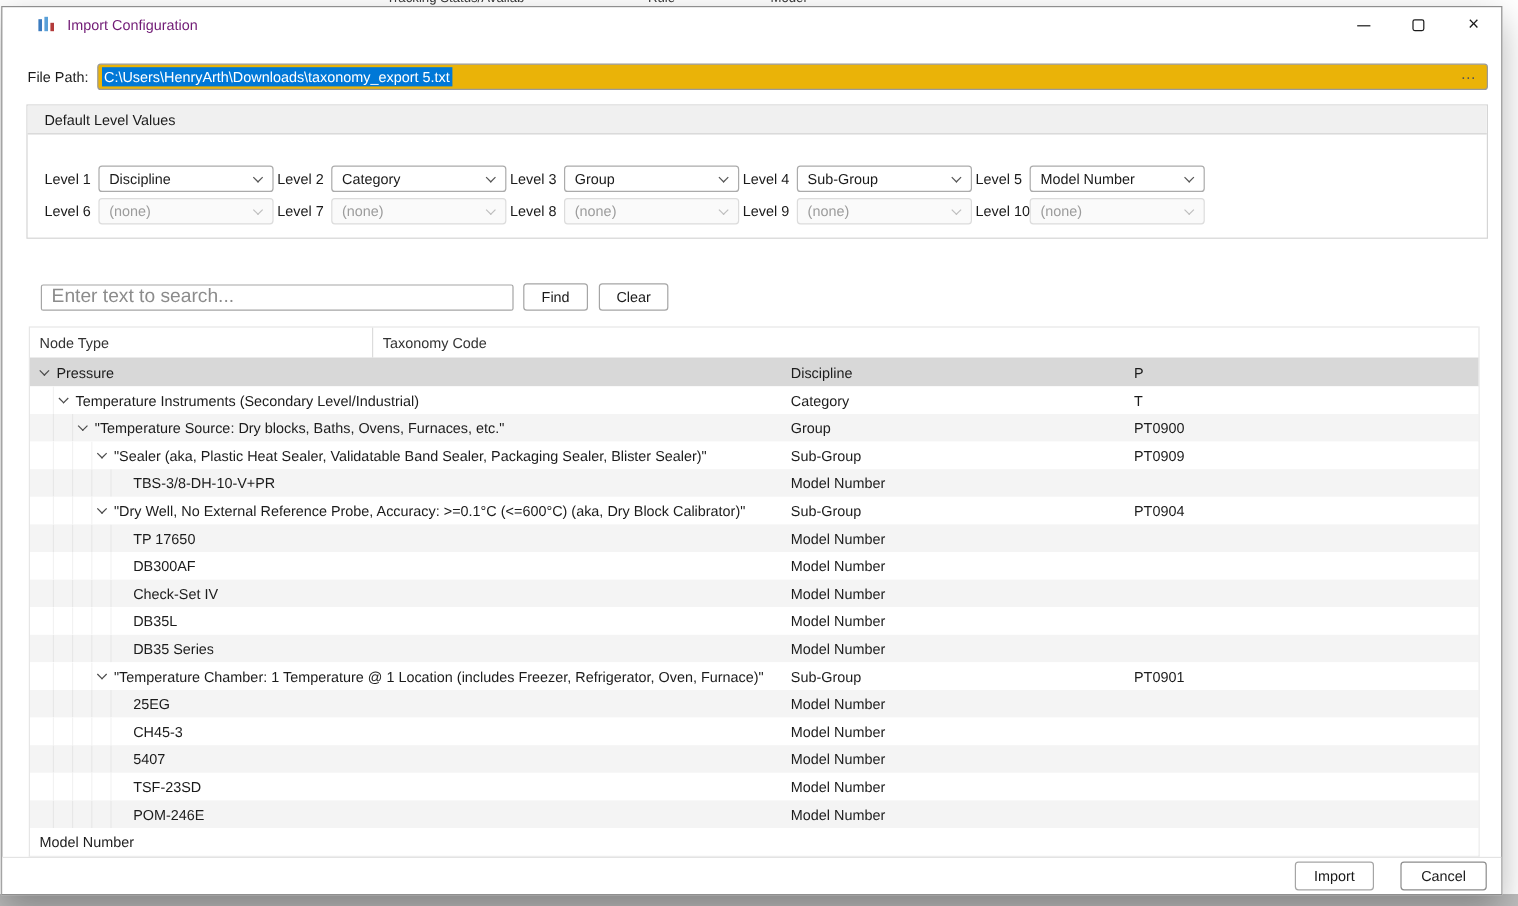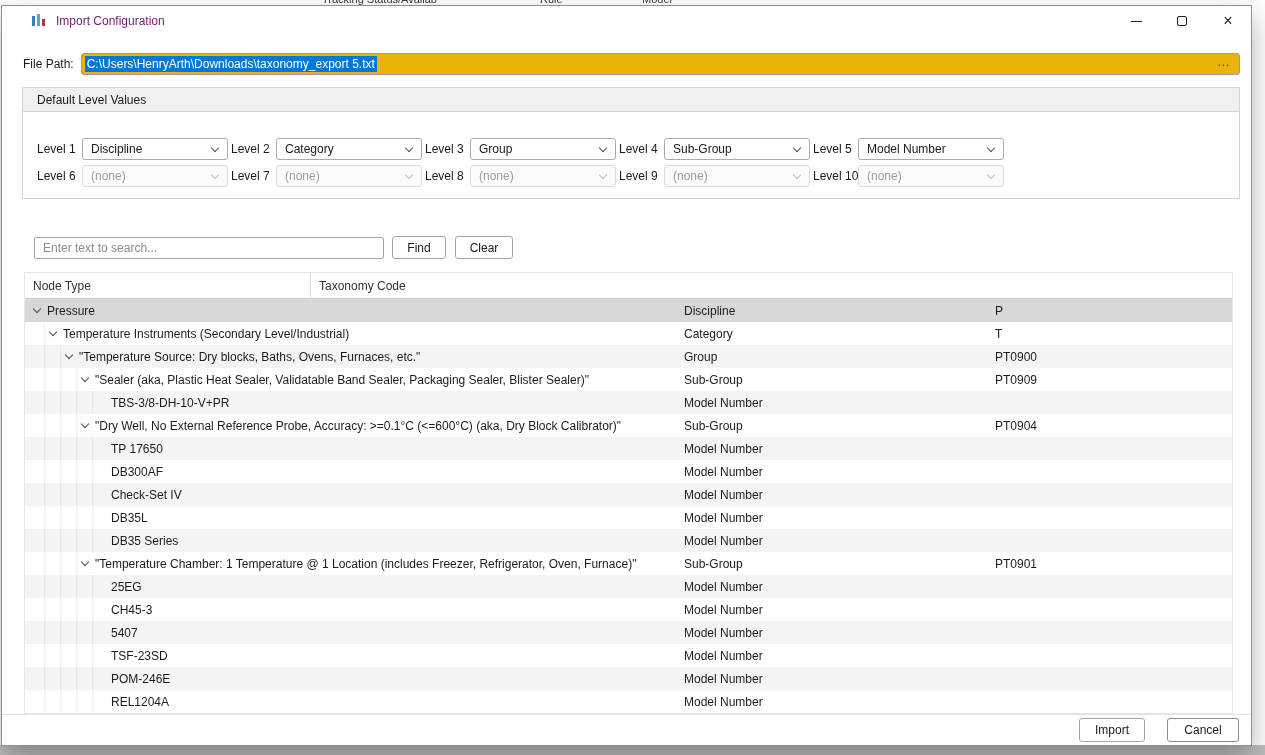--- a/index.html
+++ b/index.html
@@ -74,39 +74,39 @@
     border-right: 1.3px solid #555; border-bottom: 1.3px solid #555;
     transform: rotate(45deg);
   }
   .combo.disabled { background: #fafafa; border-color: #dcdcdc; }
   .combo.disabled .combo-value { color: #9c9c9c; }
   .combo.disabled .combo-arrow { border-color: #bdbdbd; }
 
   
   .search-row { margin: 37px 0 0 32px; display: flex; align-items: center; }
   .search-input {
-    width: 350px; height: 22px; border: 1px solid #a5a5a5; border-radius: 2px;
-    font-size: 12px; font-family: inherit; padding: 0 8px; color: #1a1a1a; outline: none;
+    width: 394px; height: 22px; border: 1px solid #a5a5a5; border-radius: 2px;
+    font-size: 16px; font-family: inherit; padding: 0 8px; color: #1a1a1a; outline: none;
   }
   .search-input::placeholder { color: #8c8c8c; }
   .btn {
     height: 23px; border: 1px solid #a5a5a5; border-radius: 3px; background: #fff;
     font-size: 12px; font-family: inherit; color: #1a1a1a; cursor: pointer;
   }
   .btn-find { width: 54px; margin-left: 8px; }
   .btn-clear { width: 58px; margin-left: 9px; }
 
   
   .grid { margin: 13px 20px 0 22px; width: 1209px; border-left: 1px solid #e6e6e6; border-right: 1px solid #e6e6e6; border-bottom: 1px solid #e6e6e6; }
   .grid-header { display: flex; height: 27px; border-top: 1px solid #e6e6e6; border-bottom: 1px solid #cfcfcf; }
   .gh { font-size: 12px; color: #333; height: 100%; display: flex; align-items: center; border-right: 1px solid #dcdcdc; cursor: pointer; }
   .gh-desc { width: 626px; padding-left: 10px; }
   .gh-type { width: 286px; padding-left: 8px; }
   .gh-code { flex: 1; padding-left: 8px; border-right: none; }
-  .grid-row { display: flex; height: 23px; align-items: center; font-size: 12px; color: #1c1c1c; background: #fff; cursor: default; gap: 25px; }
+  .grid-row { display: flex; height: 23px; align-items: center; font-size: 12px; color: #1c1c1c; background: #fff; cursor: default; }
   .grid-row.alt { background: #f4f4f4; }
   .grid-row.selected { background: #d8d8d8; }
   .cell-desc { width: 626px; display: flex; align-items: center; height: 100%; overflow: hidden; padding-left: 4px; }
   .indent-cell { width: 16px; height: 100%; border-right: 1px solid rgba(0,0,0,0.05); flex: none; }
   .chev { width: 16px; height: 100%; display: flex; align-items: center; justify-content: center; flex: none; }
   .chev::before {
     content: ""; width: 5px; height: 5px;
     border-right: 1.4px solid #4a4a4a; border-bottom: 1.4px solid #4a4a4a;
     transform: rotate(45deg); margin-top: -3px;
   }
@@ -467,28 +467,20 @@
             <span class="indent-cell"></span>
             <span class="indent-cell"></span>
             <span class="chev empty"></span>
       <span class="desc-text">POM-246E</span>
     </div>
     <div class="cell-type">Model Number</div>
     <div class="cell-code"></div>
   </div>
 
   <div class="grid-row">
-    <div class="cell-desc">
-      <span class="indent-cell"></span>
-            <span class="indent-cell"></span>
-            <span class="indent-cell"></span>
-            <span class="indent-cell"></span>
-            <span class="chev empty"></span>
-      <span class="desc-text">REL1204A</span>
-    </div>
     <div class="cell-type">Model Number</div>
     <div class="cell-code"></div>
   </div>
 </div>
   </div>
 
   <div class="footer">
     <button class="btn btn-import">Import</button>
     <button class="btn btn-cancel">Cancel</button>
   </div>

